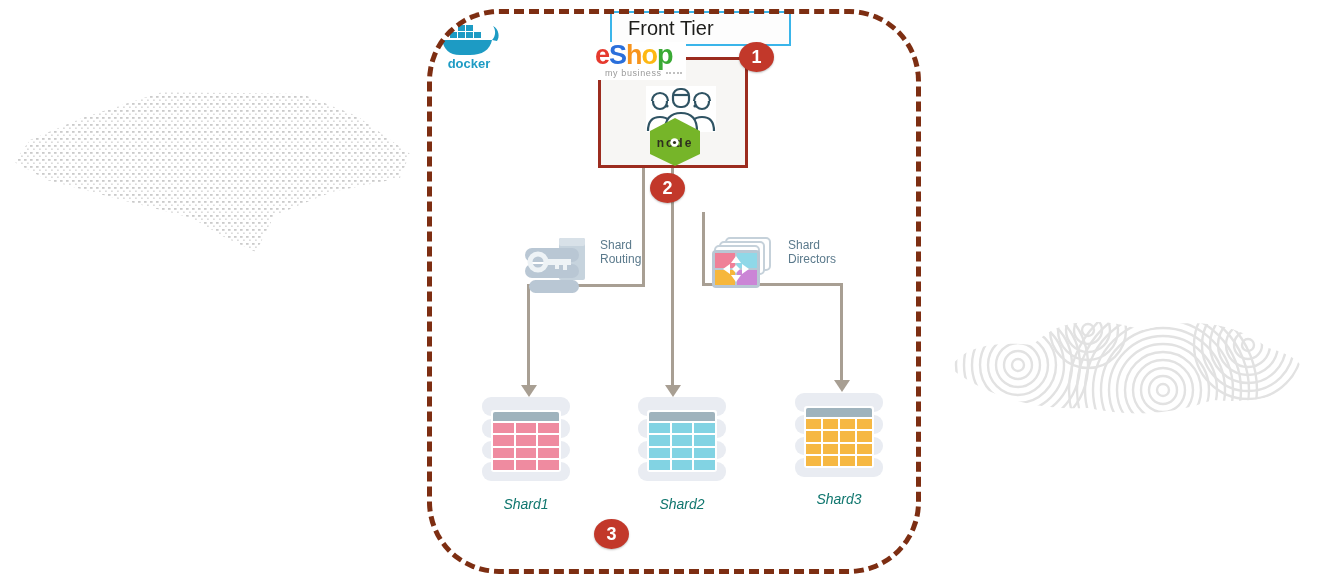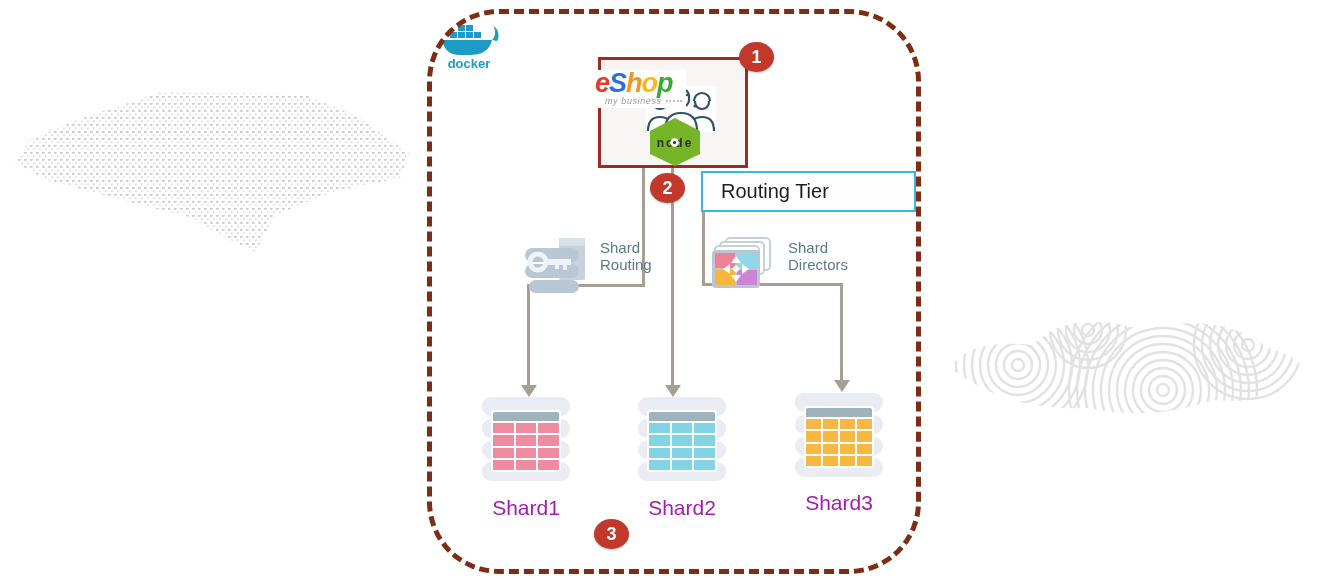--- a/index.html
+++ b/index.html
@@ -40,21 +40,21 @@
   .badge-2{left:650px;top:173px;}
   .badge-3{left:594px;top:519px;}
 
   
   .app-box{
     position:absolute;left:598px;top:57px;width:150px;height:111px;
     border:3px solid var(--app-box-border,#9c2c1f);background:#f7f6f4;
     z-index:2;box-sizing:border-box;
   }
   .eshop-logo{
-    position:absolute;left:593px;top:70px;z-index:4;background:#fff;padding:0 4px 2px 2px;font-style:italic;
+    position:absolute;left:593px;top:42px;z-index:4;background:#fff;padding:0 4px 2px 2px;
   }
   .eshop-word{font-size:27px;font-weight:bold;letter-spacing:-1px;line-height:1;}
   .eshop-tagline{
     font-size:9px;color:#9a9a9a;letter-spacing:.6px;display:flex;align-items:center;gap:4px;
     margin-top:-1px;padding-left:10px;
   }
   .eshop-tagline .tag-line{display:inline-block;width:16px;border-top:2px dotted #c0c0c0;}
 
   .people-wrap{position:absolute;left:646px;top:86px;z-index:3;}
   .node-wrap{position:absolute;left:646px;top:117px;z-index:3;}
@@ -63,36 +63,36 @@
   .line{position:absolute;background:var(--connector,#a89f93);z-index:1;}
   .arrow{
     position:absolute;width:0;height:0;z-index:1;
     border-left:8px solid transparent;border-right:8px solid transparent;
     border-top:12px solid var(--connector,#a89f93);
   }
 
   
   .svc-icon{position:absolute;z-index:2;}
   .svc-label{
-    position:absolute;z-index:2;font-size:15px;line-height:1.15;
+    position:absolute;z-index:2;font-size:12px;line-height:1.15;
     color:var(--service-text,#5b7a8c);
   }
 
   
   .shard{position:absolute;width:88px;height:84px;z-index:2;}
   .shard-stack{display:flex;flex-direction:column;gap:3px;height:100%;}
   .shard-stack div{flex:1;background:#e9ecf2;border-radius:9px;}
   .shard-table{
     position:absolute;left:9px;top:13px;width:70px;height:62px;background:#fff;
     border-radius:3px;padding:2px;display:flex;flex-direction:column;gap:2px;box-sizing:border-box;
   }
   .shard-table-header{height:9px;background:#9fb3bd;border-radius:2px 2px 0 0;flex:none;}
   .shard-cells{flex:1;display:grid;gap:2px;}
   .shard-label{
-    position:absolute;width:88px;text-align:center;font-size:21px;color:#a21caf;z-index:2;
+    position:absolute;width:88px;text-align:center;font-size:14px;color:#0f766e;z-index:2;font-style:italic;
   }
 
   svg text{font-family:"Liberation Sans",sans-serif;}
 </style>
 </head>
 <body>
 
 <div class="canvas">
 
   <svg class="deco" style="left:12px;top:82px" width="400" height="180">
@@ -165,22 +165,22 @@
       <rect x="28" y="12" width="7" height="6"></rect>
       <rect x="36" y="12" width="7" height="6"></rect>
       <rect x="20" y="5" width="7" height="6"></rect>
       <rect x="28" y="5" width="7" height="6"></rect>
       <path d="M4,20 L54,20 C52,30 44,35 32,35 L22,35 C11,35 6,29 4,20 Z"></path>
       <path d="M54,20 C58,16 58,10 55,6 C61,9 62,17 59,21 Z"></path>
     </g>
     <text x="31" y="48" text-anchor="middle" font-size="13" font-weight="bold" style="fill:var(--docker-teal,#1d9bc4)">docker</text>
   </svg>
 
-  <div class="tier-box tier-routing">
-    <span>Routing Tier</span>
+  <div class="tier-box tier-front">
+    <span>Front Tier</span>
   </div>
 
   <div class="app-box"></div>
 
   <div class="eshop-logo">
     <div class="eshop-word"><span style="color: rgb(230, 58, 46);">e</span><span style="color: rgb(42, 111, 219);">S</span><span style="color: rgb(247, 148, 29);">h</span><span style="color: rgb(253, 184, 19);">o</span><span style="color: rgb(58, 170, 53);">p</span></div>
     <div class="eshop-tagline">
       <span>my business</span>
       <span class="tag-line"></span>
     </div>

